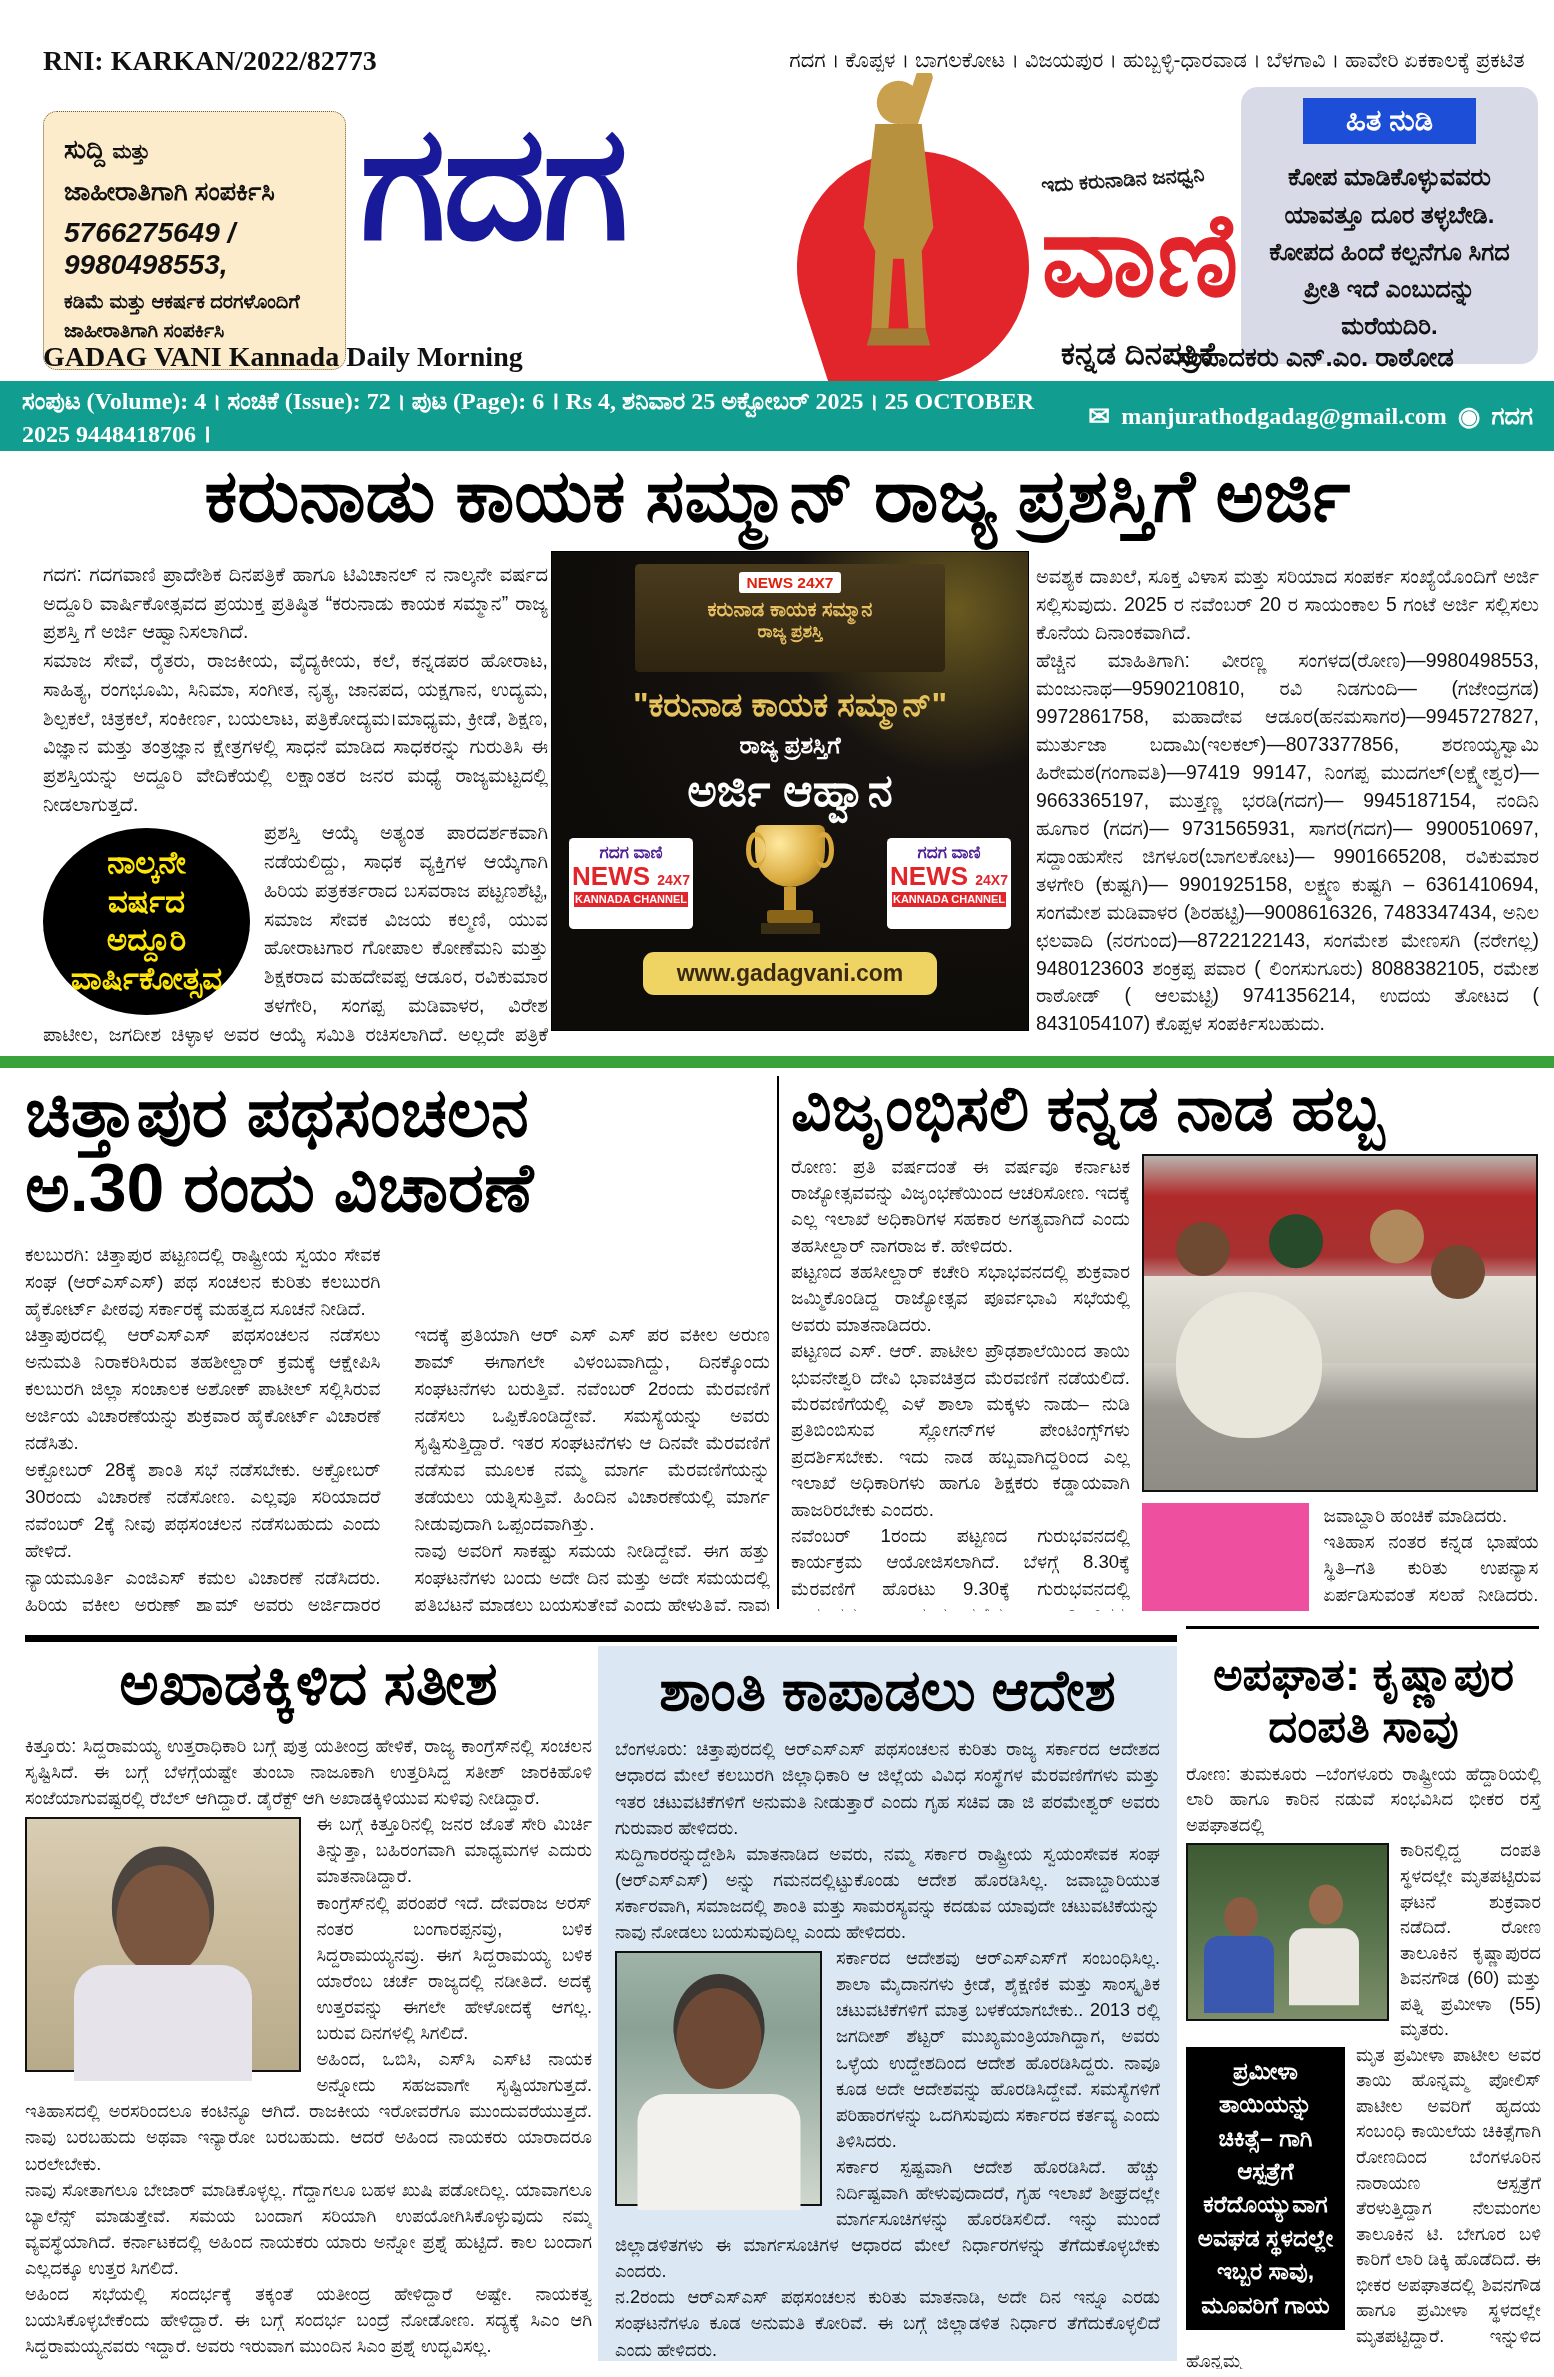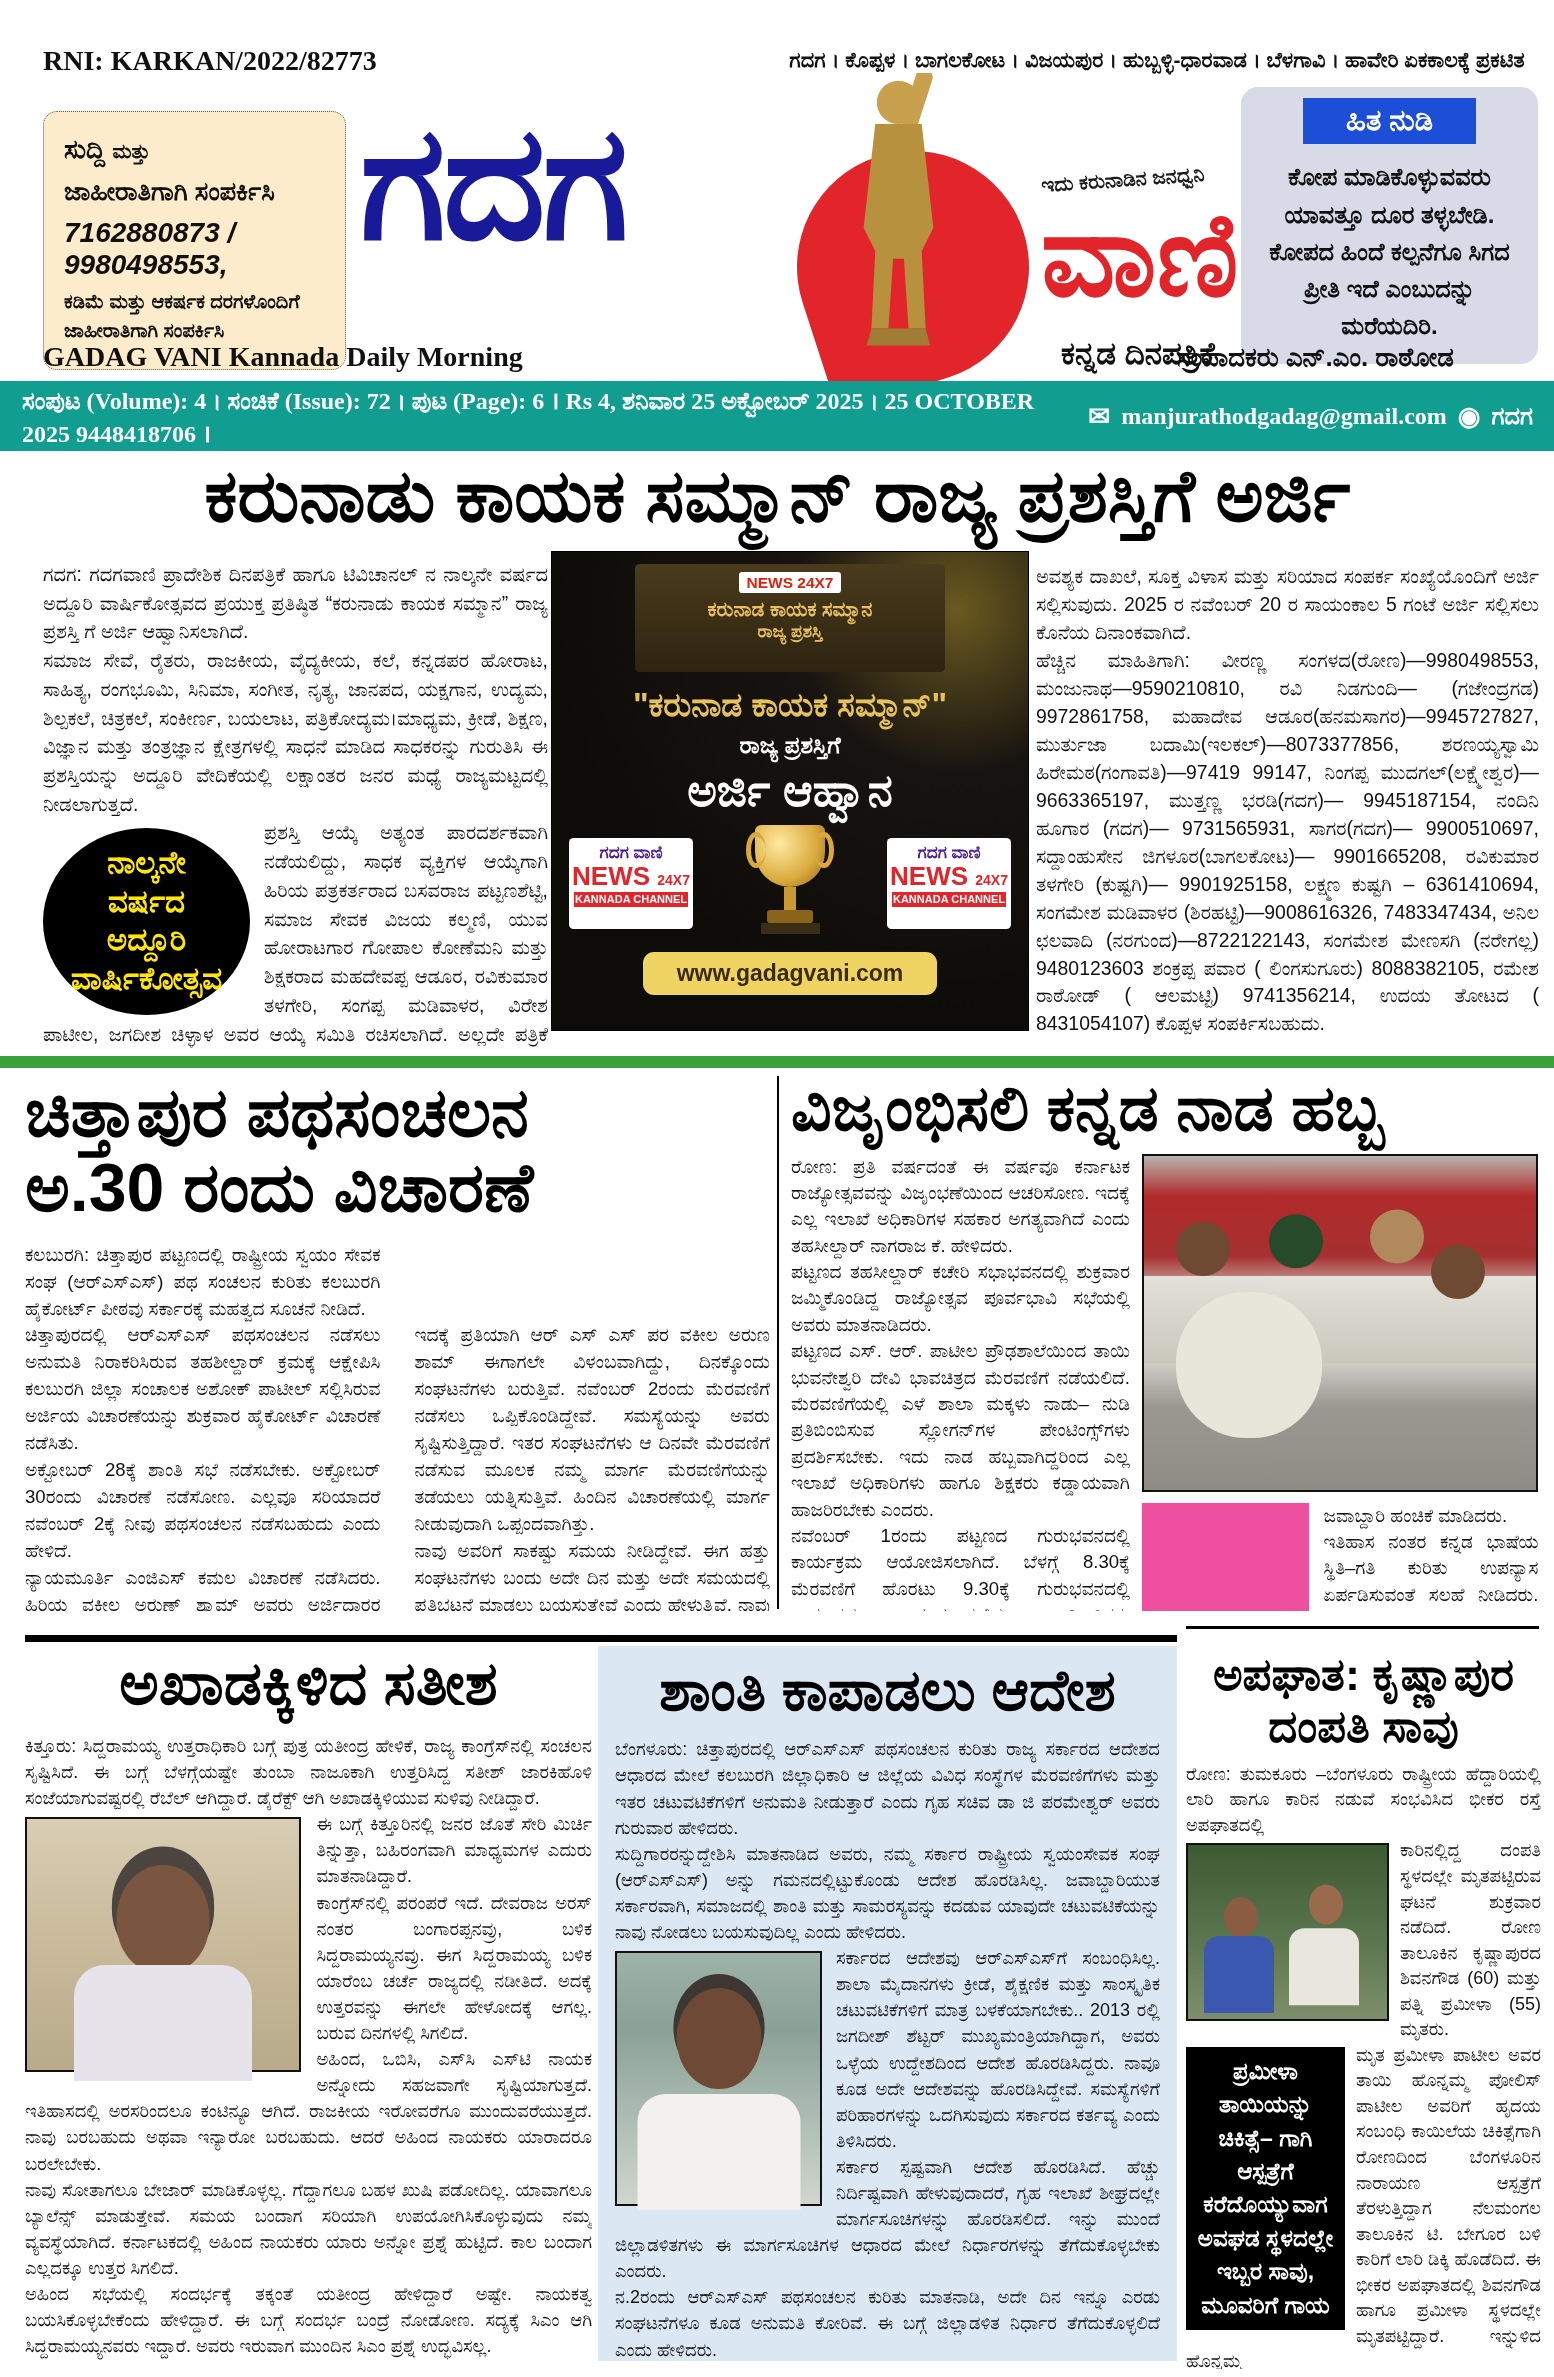--- a/index.html
+++ b/index.html
@@ -4,21 +4,21 @@
 <style>
   * { margin:0; padding:0; box-sizing:border-box; }
   html,body { background:#e8e8e8; }
   body { font-family:"Liberation Sans", sans-serif; }
   #page { position:relative; width:1555px; height:2377px; background:#ffffff; margin:0 auto; overflow:hidden; }
 
   .pre { white-space:pre-line; }
 
   
   .rni { position:absolute; left:43px; top:45px; font-family:"Liberation Serif", serif; font-weight:bold; font-size:28px; color:#111; }
-  .locations { position:absolute; left:774px; top:48px; width:766px; text-align:center; font-size:21px; font-weight:bold; color:#111; }
+  .locations { position:absolute; left:774px; top:48px; width:766px; text-align:center; font-size:21px; font-weight:normal; color:#111; }
 
   
   .contact-box { position:absolute; left:43px; top:111px; width:303px; height:259px; background:#fdeccb; border:1.5px dotted #6b5c39; border-radius:14px; padding:22px 20px; color:#111; }
   .contact-box .l1 { font-size:26px; font-weight:bold; }
   .contact-box .l1 small { font-size:20px; font-weight:bold; }
   .contact-box .l2 { font-size:25.5px; font-weight:bold; margin-top:12.4px; }
   .contact-box .ph { font-size:28px; font-weight:bold; font-style:italic; margin-top:9.3px; }
   .contact-box .l3 { font-size:19.4px; font-weight:bold; margin-top:9.3px; }
   .contact-box .l4 { font-size:19.4px; font-weight:bold; margin-top:6.2px; }
 
@@ -134,21 +134,21 @@
 <body>
 
 <div id="page">
 
   <div class="rni">RNI: KARKAN/2022/82773</div>
   <div class="locations">ಗದಗ । ಕೊಪ್ಪಳ । ಬಾಗಲಕೋಟ । ವಿಜಯಪುರ । ಹುಬ್ಬಳ್ಳಿ-ಧಾರವಾಡ । ಬೆಳಗಾವಿ । ಹಾವೇರಿ ಏಕಕಾಲಕ್ಕೆ ಪ್ರಕಟಿತ</div>
 
   <div class="contact-box">
     <div class="l1"><span>ಸುದ್ದಿ</span> <small>ಮತ್ತು</small></div>
     <div class="l2">ಜಾಹೀರಾತಿಗಾಗಿ ಸಂಪರ್ಕಿಸಿ</div>
-    <div class="ph">7162880873 / 9980498553,</div>
+    <div class="ph">5766275649 / 9980498553,</div>
     <div class="l3">ಕಡಿಮೆ ಮತ್ತು ಆಕರ್ಷಕ ದರಗಳೊಂದಿಗೆ</div>
     <div class="l4">ಜಾಹೀರಾತಿಗಾಗಿ ಸಂಪರ್ಕಿಸಿ</div>
   </div>
 
   <div class="m-center">
     <div class="title-gadag">ಗದಗ</div>
     <div class="red-blob"></div>
     <div class="statue">
       <svg width="163" height="302" viewBox="0 0 210 390">
         <circle cx="105" cy="38" r="28" fill="#c8a04e"></circle>

